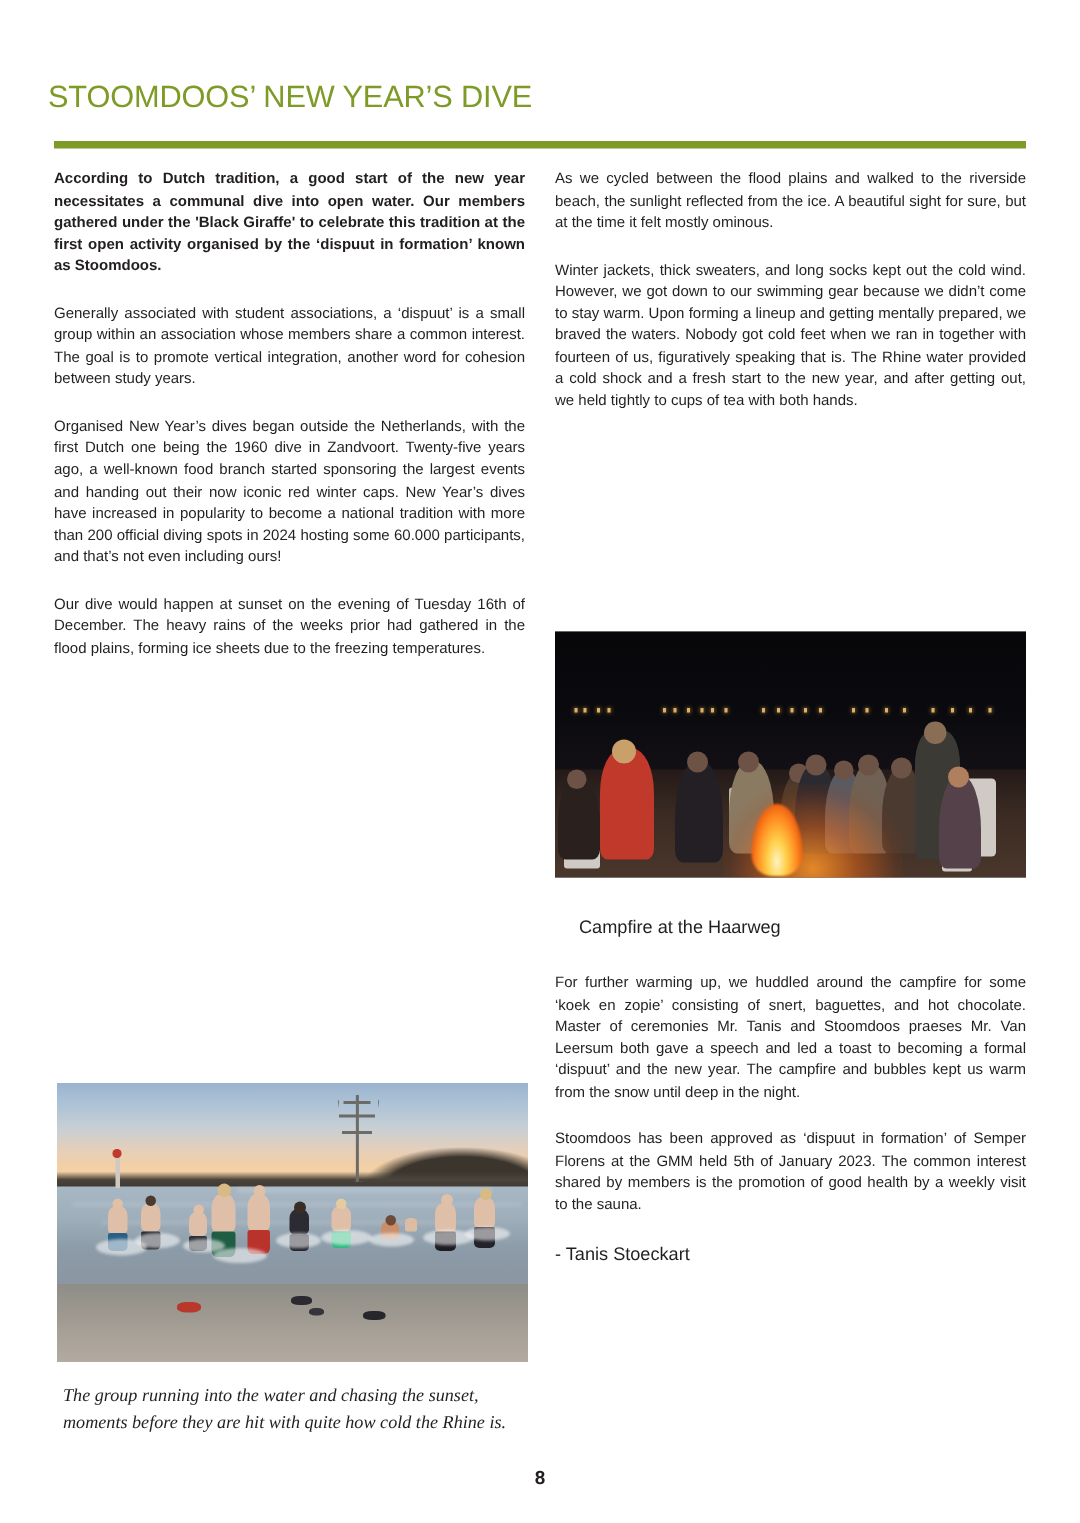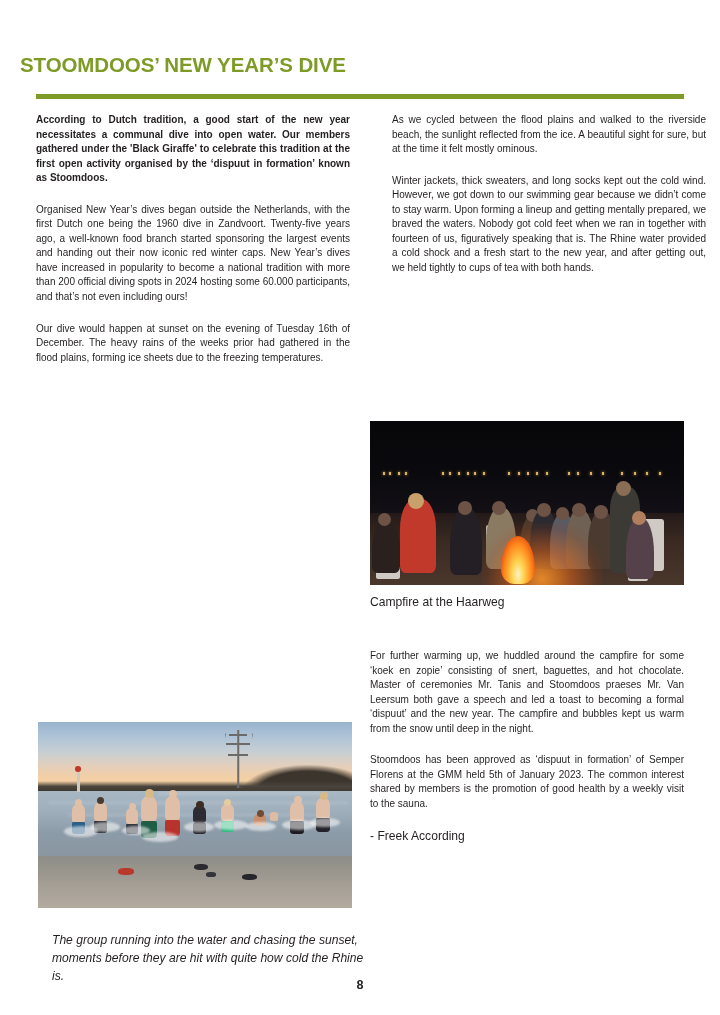--- a/index.html
+++ b/index.html
@@ -17,69 +17,70 @@
   }
   .page {
     position: absolute;
     left: 0; top: 0;
     width: 720px;
     height: 1015px;
   }
   
   .article-title {
     position: absolute;
-    left: 20px;
+    left: 32px;
     top: 54px;
     width: 650px;
     font-size: 20.5px;
-    font-weight: bold;
+    font-weight: normal;
     letter-spacing: -0.1px;
     color: #7d9b26;
     line-height: 1.1;
   }
   .title-rule {
     position: absolute;
     left: 36px;
     top: 94px;
     width: 648px;
     height: 5px;
     background: #7d9b26;
   }
   
   .col {
     position: absolute;
     top: 113px;
     width: 314px;
   }
   .col-left  { left: 36px; }
-  .col-right { left: 392px; }
+  .col-right { left: 370px; }
 
   p.body {
     margin: 0 0 17px 0;
     font-size: 10px;
     line-height: 1.455;
     text-align: justify;
     text-justify: inter-word;
     hyphens: none;
   }
   p.lead {
     font-weight: bold;
   }
   p.caption {
-    margin: 0;
+    margin: 16px;
     font-size: 12.1px;
     line-height: 1.47;
     text-align: left;
   }
   p.caption-italic {
-    margin: 14px;
+    margin: 4px;
     font-size: 12.1px;
     line-height: 1.47;
     font-style: italic;
     text-align: left;
+    font-family: Liberation Serif, serif;
   }
   p.byline {
     margin: 0;
     font-size: 12.1px;
     line-height: 1.455;
     text-align: left;
   }
 
   
   .photo {
@@ -257,20 +258,21 @@
 </head>
 <body>
 
 <div class="page">
 
   <div class="article-title">STOOMDOOS’ NEW YEAR’S DIVE</div>
   <div class="title-rule"></div>
 
   <div class="col col-left">
     <p class="body lead">According to Dutch tradition, a good start of the new year necessitates a communal dive into open water. Our members gathered under the 'Black Giraffe' to celebrate this tradition at the first open activity organised by the ‘dispuut in formation’ known as Stoomdoos.</p>
+    <p class="body">Generally associated with student associations, a ‘dispuut’ is a small group within an association whose members share a common interest. The goal is to promote vertical integration, another word for cohesion between study years.</p>
     <p class="body">Organised New Year’s dives began outside the Netherlands, with the first Dutch one being the 1960 dive in Zandvoort. Twenty-five years ago, a well-known food branch started sponsoring the largest events and handing out their now iconic red winter caps. New Year’s dives have increased in popularity to become a national tradition with more than 200 official diving spots in 2024 hosting some 60.000 participants, and that’s not even including ours!</p>
     <p class="body">Our dive would happen at sunset on the evening of Tuesday 16th of December. The heavy rains of the weeks prior had gathered in the flood plains, forming ice sheets due to the freezing temperatures.</p>
   </div>
 
   <div class="photo photo-dive">
     <div class="ph-inner">
       <div class="dv-sky"></div>
       <div class="dv-trees-right"></div>
       <div class="dv-treeline"></div>
       <div class="dv-water"></div>
@@ -439,18 +441,18 @@
       <div class="cf-fire-glow"></div>
       <div class="cf-flame"></div>
     </div>
   </div>
 
   <p class="caption" style="position:absolute; left:370px; top:594px; width:314px;">Campfire at the Haarweg</p>
 
   <div style="position:absolute; left:370px; top:649px; width:314px;">
     <p class="body">For further warming up, we huddled around the campfire for some ‘koek en zopie’ consisting of snert, baguettes, and hot chocolate. Master of ceremonies Mr. Tanis and Stoomdoos praeses Mr. Van Leersum both gave a speech and led a toast to becoming a formal ‘dispuut’ and the new year. The campfire and bubbles kept us warm from the snow until deep in the night.</p>
     <p class="body">Stoomdoos has been approved as ‘dispuut in formation’ of Semper Florens at the GMM held 5th of January 2023. The common interest shared by members is the promotion of good health by a weekly visit to the sauna.</p>
-    <p class="byline">- Freek According</p>
+    <p class="byline">- Tanis Stoeckart</p>
   </div>
 
   <div class="page-number">8</div>
 
 </div>
 
 </body></html>

